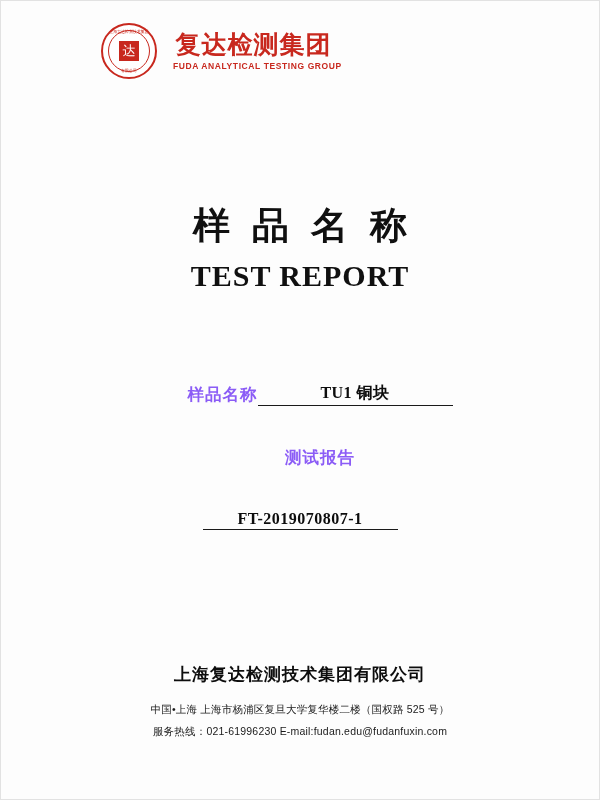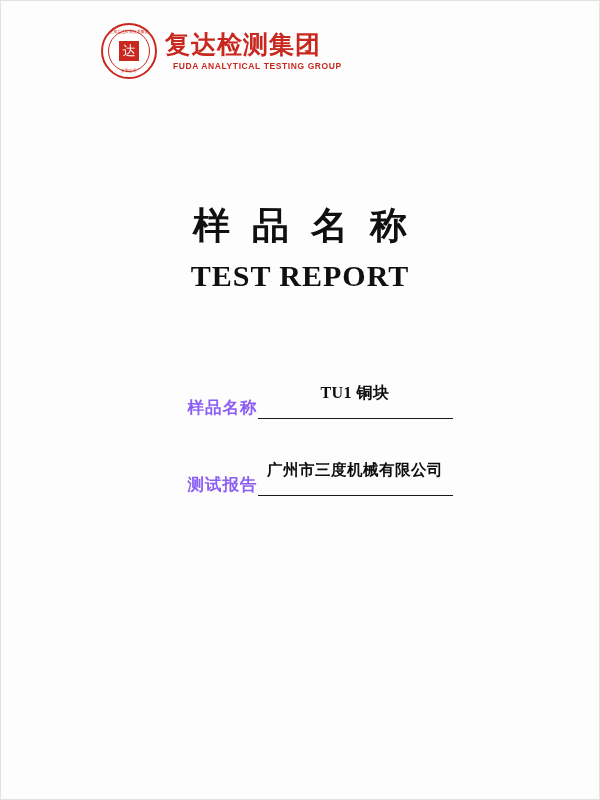--- a/index.html
+++ b/index.html
@@ -86,20 +86,21 @@
     bottom: 1px;
     left: 0;
     width: 100%;
     text-align: center;
     white-space: nowrap;
     transform: scaleX(0.9);
   }
   .logo-text {
     margin-left: 8px;
     line-height: 1;
+    text-align: center;
   }
   .logo-cn {
     font-family: "Liberation Sans", sans-serif;
     font-weight: bold;
     font-size: 25px;
     color: #c8281e;
     letter-spacing: 1px;
     white-space: nowrap;
   }
   .logo-en {
@@ -164,21 +165,21 @@
     color: #8b5cf6;
   }
   .field-value {
     width: 195px;
     border-bottom: 1px solid #1a1a1a;
     text-align: center;
     font-family: "Liberation Serif", serif;
     font-weight: bold;
     font-size: 16px;
     letter-spacing: 0.5px;
-    padding-bottom: 14px;
+    padding-bottom: 1px;
     white-space: nowrap;
     color: #0d0d0d;
   }
   .field-value.wide {
     font-size: 15.5px;
   }
 
   
   .footer {
     position: absolute;
@@ -225,20 +226,25 @@
   <div class="title-cn">样品名称</div>
   <div class="title-en">TEST REPORT</div>
 
   <div class="fields">
     <div class="field-row">
       <div class="field-label">样品名称</div>
       <div class="field-value">TU1 铜块</div>
     </div>
     <div class="field-row">
       <div class="field-label">测试报告</div>
-      <div class="field-value wide">广州市三度机械有限公司</div>
     </div>
     <div class="field-row">
+      <div class="field-value">FT-2019070807-1</div>
     </div>
   </div>
 
+  <div class="footer">
+    <div class="footer-company">上海复达检测技术集团有限公司</div>
+    <div class="footer-line">中国•上海   上海市杨浦区复旦大学复华楼二楼（国权路 525 号）</div>
+    <div class="footer-line">服务热线：021-61996230 E-mail:fudan.edu@fudanfuxin.com</div>
+  </div>
 
 </div>
 
 </body></html>

